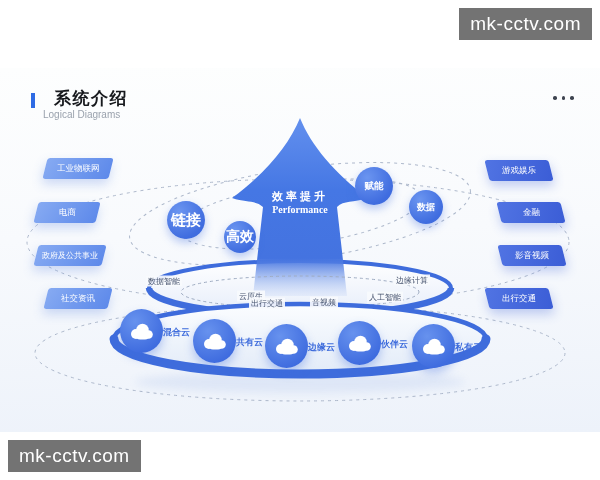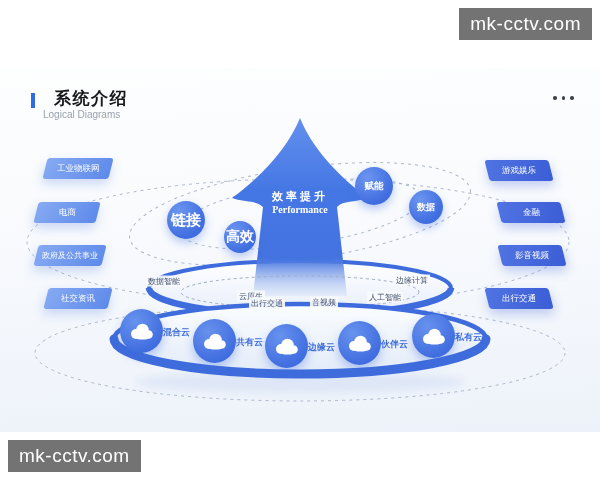--- a/index.html
+++ b/index.html
@@ -73,21 +73,21 @@
   
   .cloud{position:absolute;width:70px;display:flex;flex-direction:row;align-items:center;z-index:8;}
   .cloud-circle{width:44px;height:44px;border-radius:50%;display:flex;align-items:center;justify-content:center;
     background:radial-gradient(circle at 35% 28%,#6792ee,#3f6cdf 75%);
     box-shadow:0 5px 10px rgba(63,108,223,.35);}
   .cloud-label{margin-top:3px;font-size:9px;font-weight:700;color:#3E6CDC;white-space:nowrap;}
   .c0{left:120px;top:309px;}
   .c1{left:193px;top:319px;}
   .c2{left:265px;top:324px;}
   .c3{left:338px;top:321px;text-align:center;}
-  .c4{left:412px;top:314px;}
+  .c4{left:412px;top:324px;}
 </style>
 </head>
 <body>
 
 <div class="watermark wm-tr">mk-cctv.com</div>
 <div class="watermark wm-bl">mk-cctv.com</div>
 
 <div class="card"></div>
 
 <div class="title-bar"></div>

